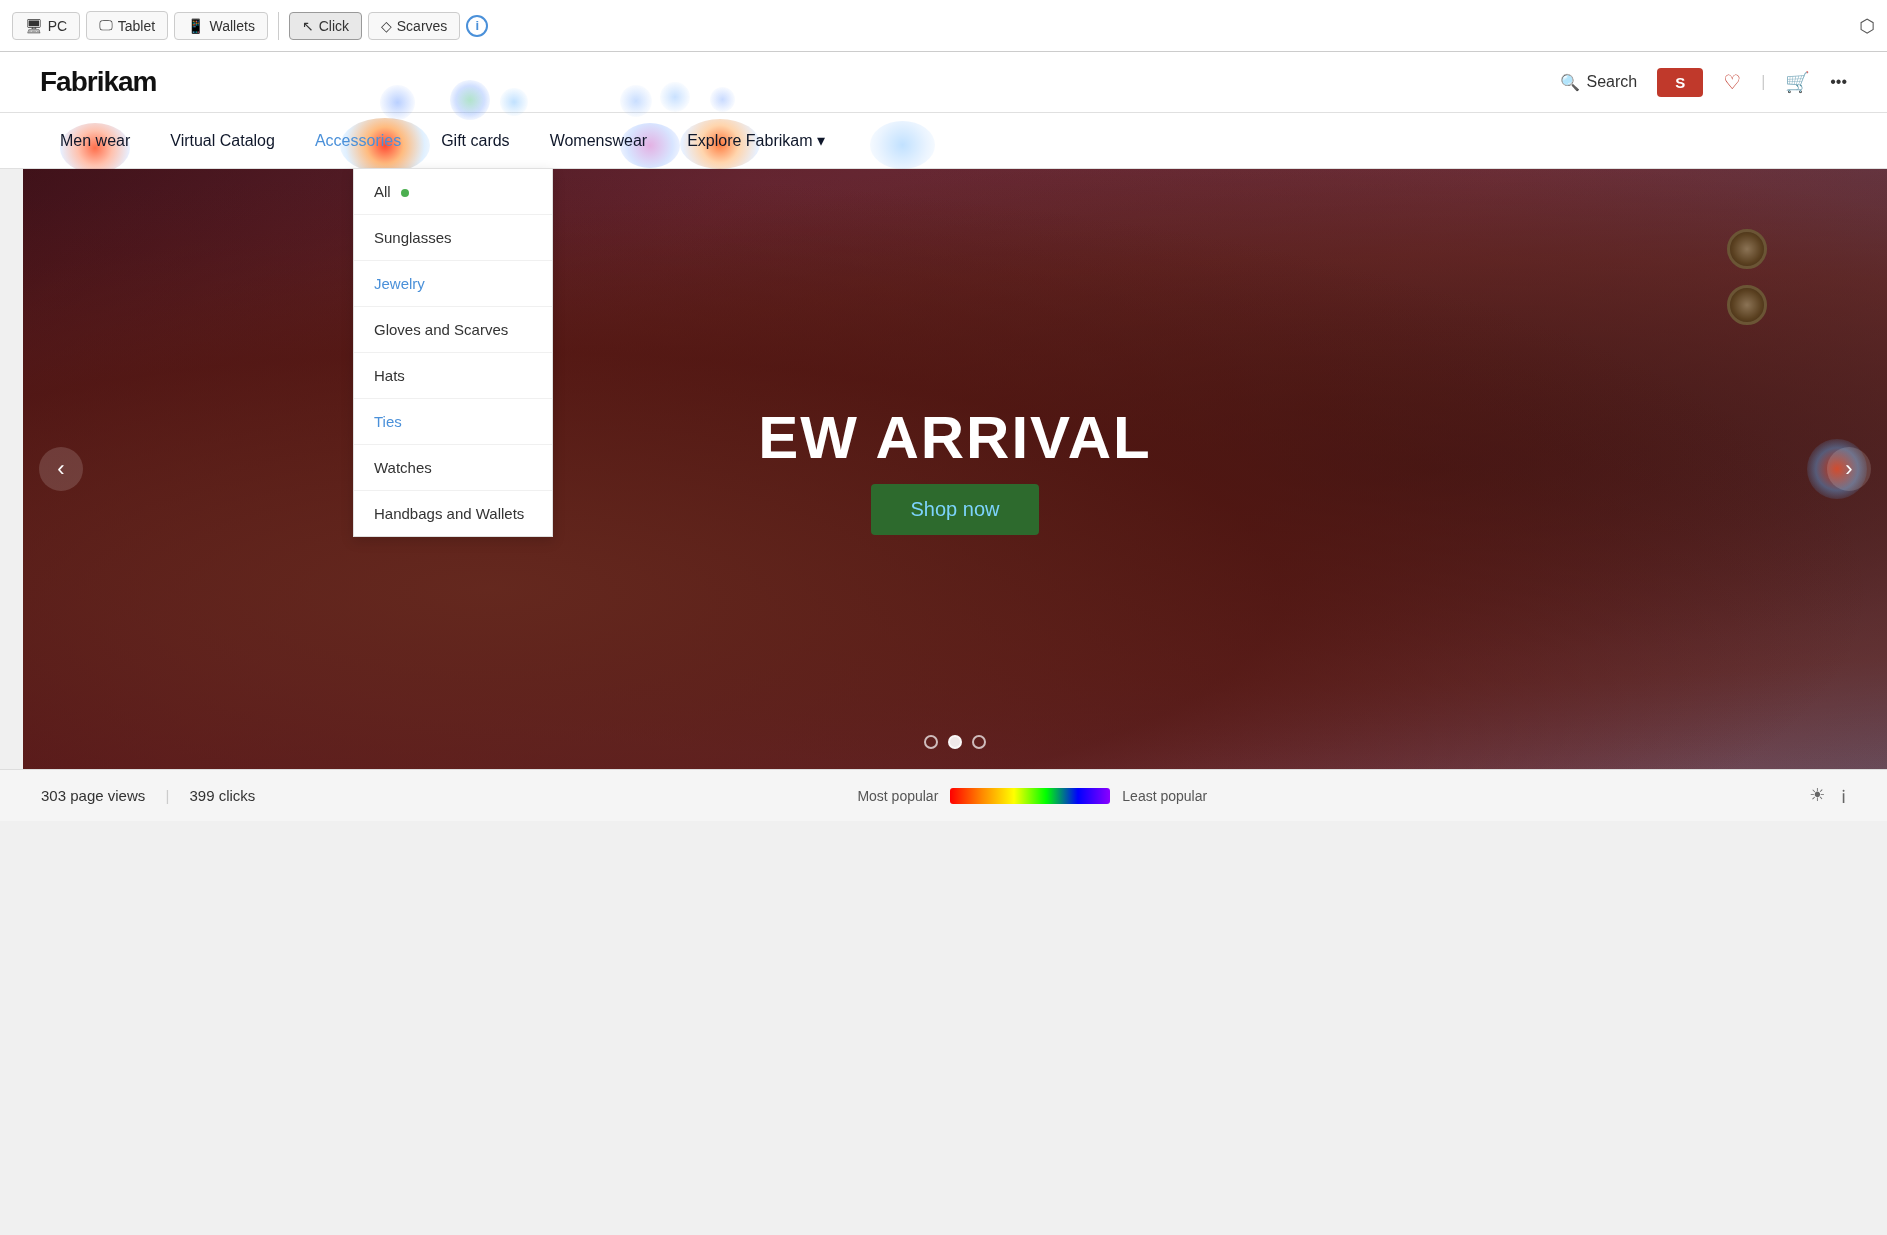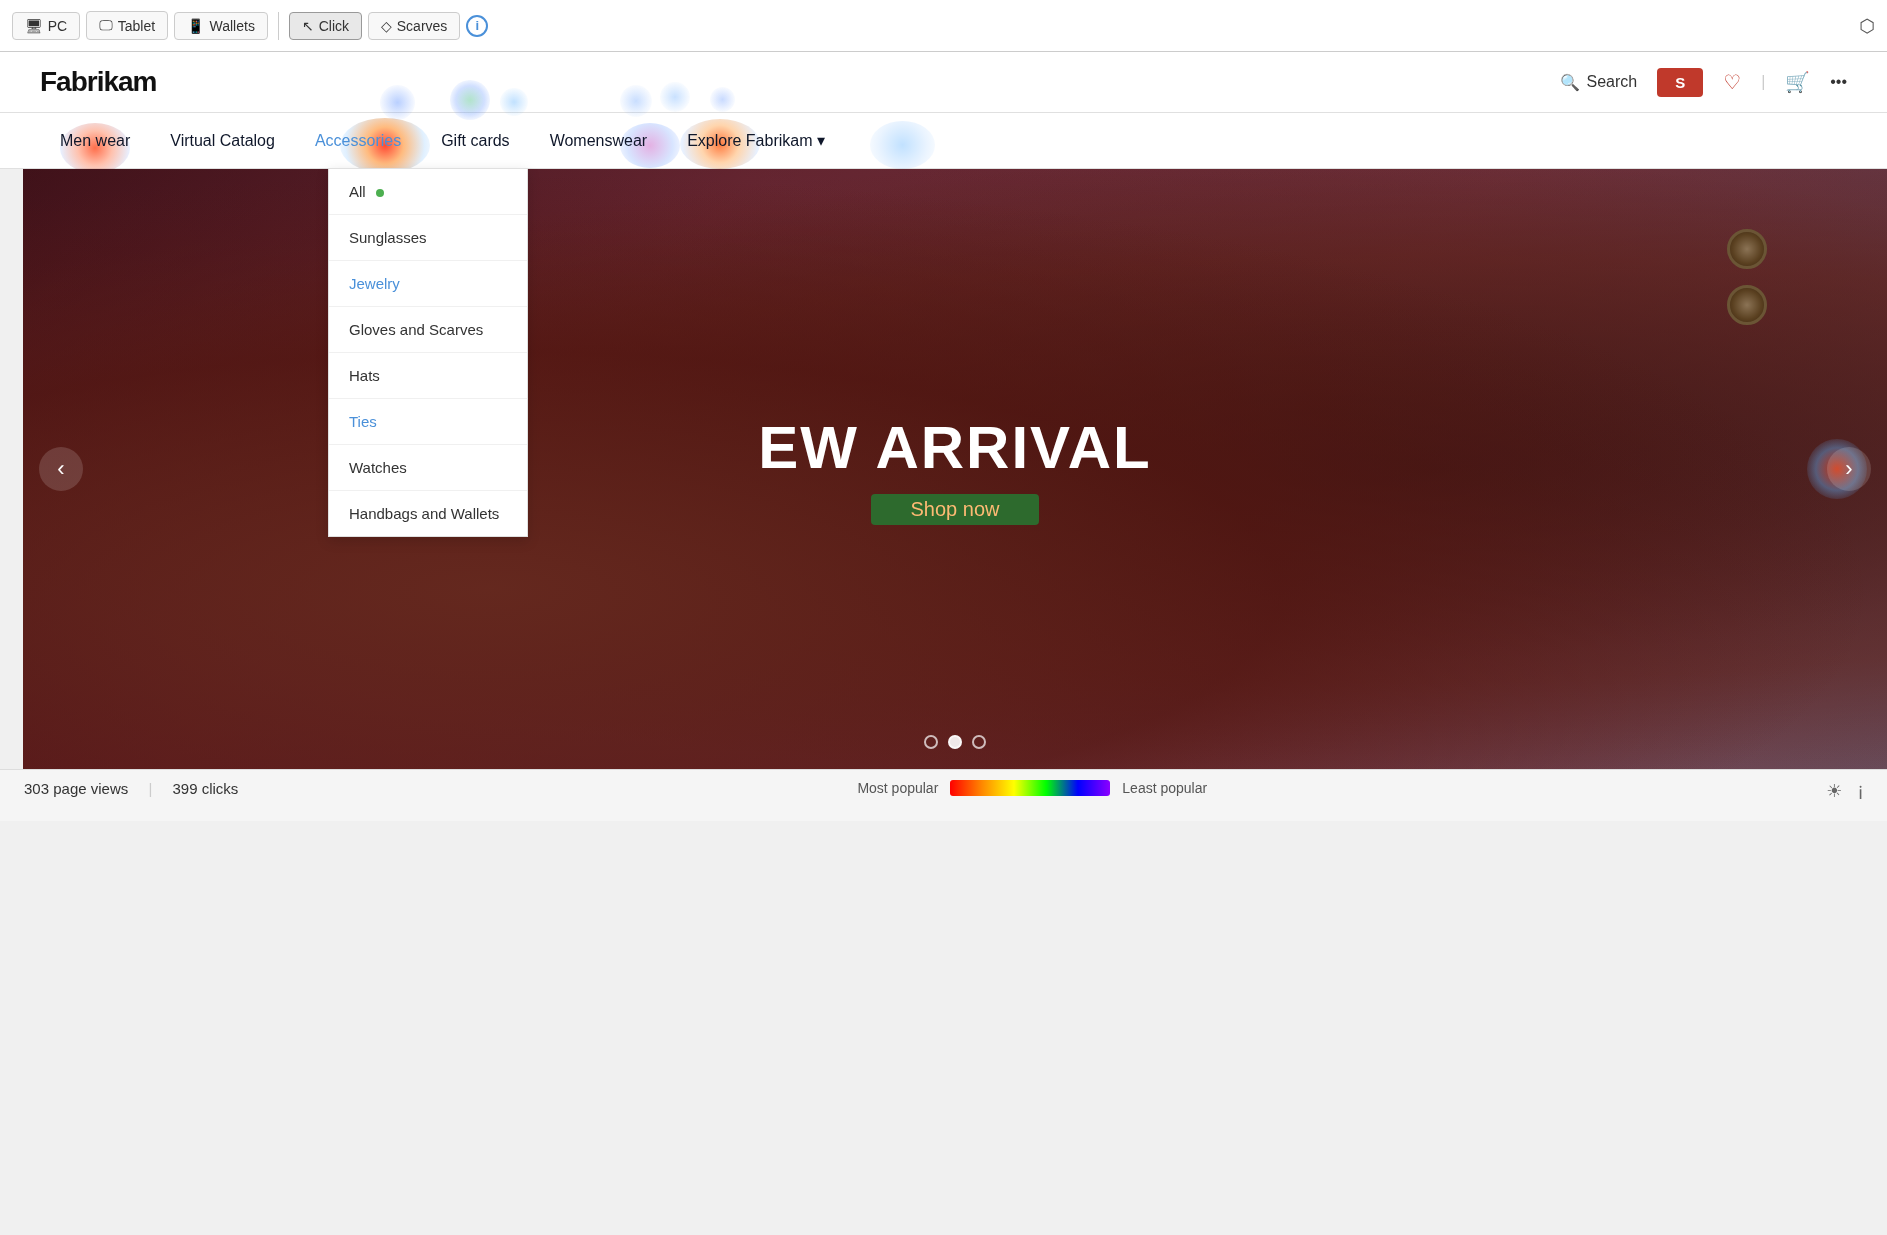--- a/index.html
+++ b/index.html
@@ -45,21 +45,21 @@
       border-bottom: 1px solid #e0e0e0; position: relative;
     }
     .nav-item {
       padding: 18px 20px; font-size: 16px; color: #0f172a; cursor: pointer;
       white-space: nowrap; position: relative;
     }
     .nav-item.active { color: #4a90d9; }
 
     
     .dropdown-menu {
-      position: absolute; top: 100%; left: 328px; background: #fff;
+      position: absolute; top: 100%; left: 353px; background: #fff;
       border: 1px solid #e0e0e0; box-shadow: 0 4px 12px rgba(0,0,0,0.15);
       min-width: 200px; z-index: 100;
     }
     .dropdown-item {
       padding: 14px 20px; font-size: 15px; color: #333; cursor: pointer;
       border-bottom: 1px solid #f0f0f0;
     }
     .dropdown-item:last-child { border-bottom: none; }
     .dropdown-item.highlighted { color: #4a90d9; }
 
@@ -77,21 +77,21 @@
       content: ''; position: absolute; inset: 0;
       background: radial-gradient(ellipse at 30% 60%, rgba(120,60,50,0.6) 0%, transparent 60%),
                   radial-gradient(ellipse at 70% 40%, rgba(80,30,25,0.7) 0%, transparent 50%);
     }
     .hero-content {
       position: relative; z-index: 2; text-align: center; color: #fff; max-width: 700px;
     }
     .hero-title { font-size: 60px; font-weight: bold; letter-spacing: 2px; margin-bottom: 12px; }
     .hero-desc { font-size: 18px; color: rgba(255,255,255,0.85); margin-bottom: 30px; }
     .hero-btn {
-      background: #2d6a2d; color: #fdba74; padding: 4px 40px; font-size: 20px;
+      background: #2d6a2d; color: #7dd3fc; padding: 14px 40px; font-size: 20px;
       border: none; border-radius: 4px; cursor: pointer; font-weight: 500;
     }
     .hero-nav-left, .hero-nav-right {
       position: absolute; top: 50%; transform: translateY(-50%);
       width: 44px; height: 44px; background: rgba(255,255,255,0.15);
       border-radius: 50%; display: flex; align-items: center; justify-content: center;
       color: #fff; font-size: 22px; cursor: pointer; z-index: 3;
     }
     .hero-nav-left { left: 16px; }
     .hero-nav-right { right: 16px; }
@@ -100,22 +100,22 @@
       display: flex; gap: 10px; z-index: 3;
     }
     .hero-dot {
       width: 14px; height: 14px; border-radius: 50%; border: 2px solid rgba(255,255,255,0.7);
       background: transparent; cursor: pointer;
     }
     .hero-dot.active { background: rgba(255,255,255,0.9); }
 
     
     .footer-bar {
-      background: #f5f5f5; border-top: 1px solid #ddd; padding: 10px 24px;
-      display: flex; align-items: flex-start; justify-content: space-between; height: 52px;
+      background: #f5f5f5; border-top: 1px solid #ddd; padding: 10px 41px;
+      display: flex; align-items: center; justify-content: space-between; height: 52px;
     }
     .footer-stats { font-size: 15px; color: #333; }
     .footer-legend { display: flex; align-items: center; gap: 12px; font-size: 14px; color: #555; }
     .legend-gradient {
       width: 160px; height: 16px; border-radius: 3px;
       background: linear-gradient(to right, #ff0000, #ff8800, #ffff00, #00ff00, #0000ff, #8b00ff);
     }
     .footer-icons { display: flex; gap: 16px; }
     .footer-icon { color: #666; font-size: 18px; cursor: pointer; }
   </style>

